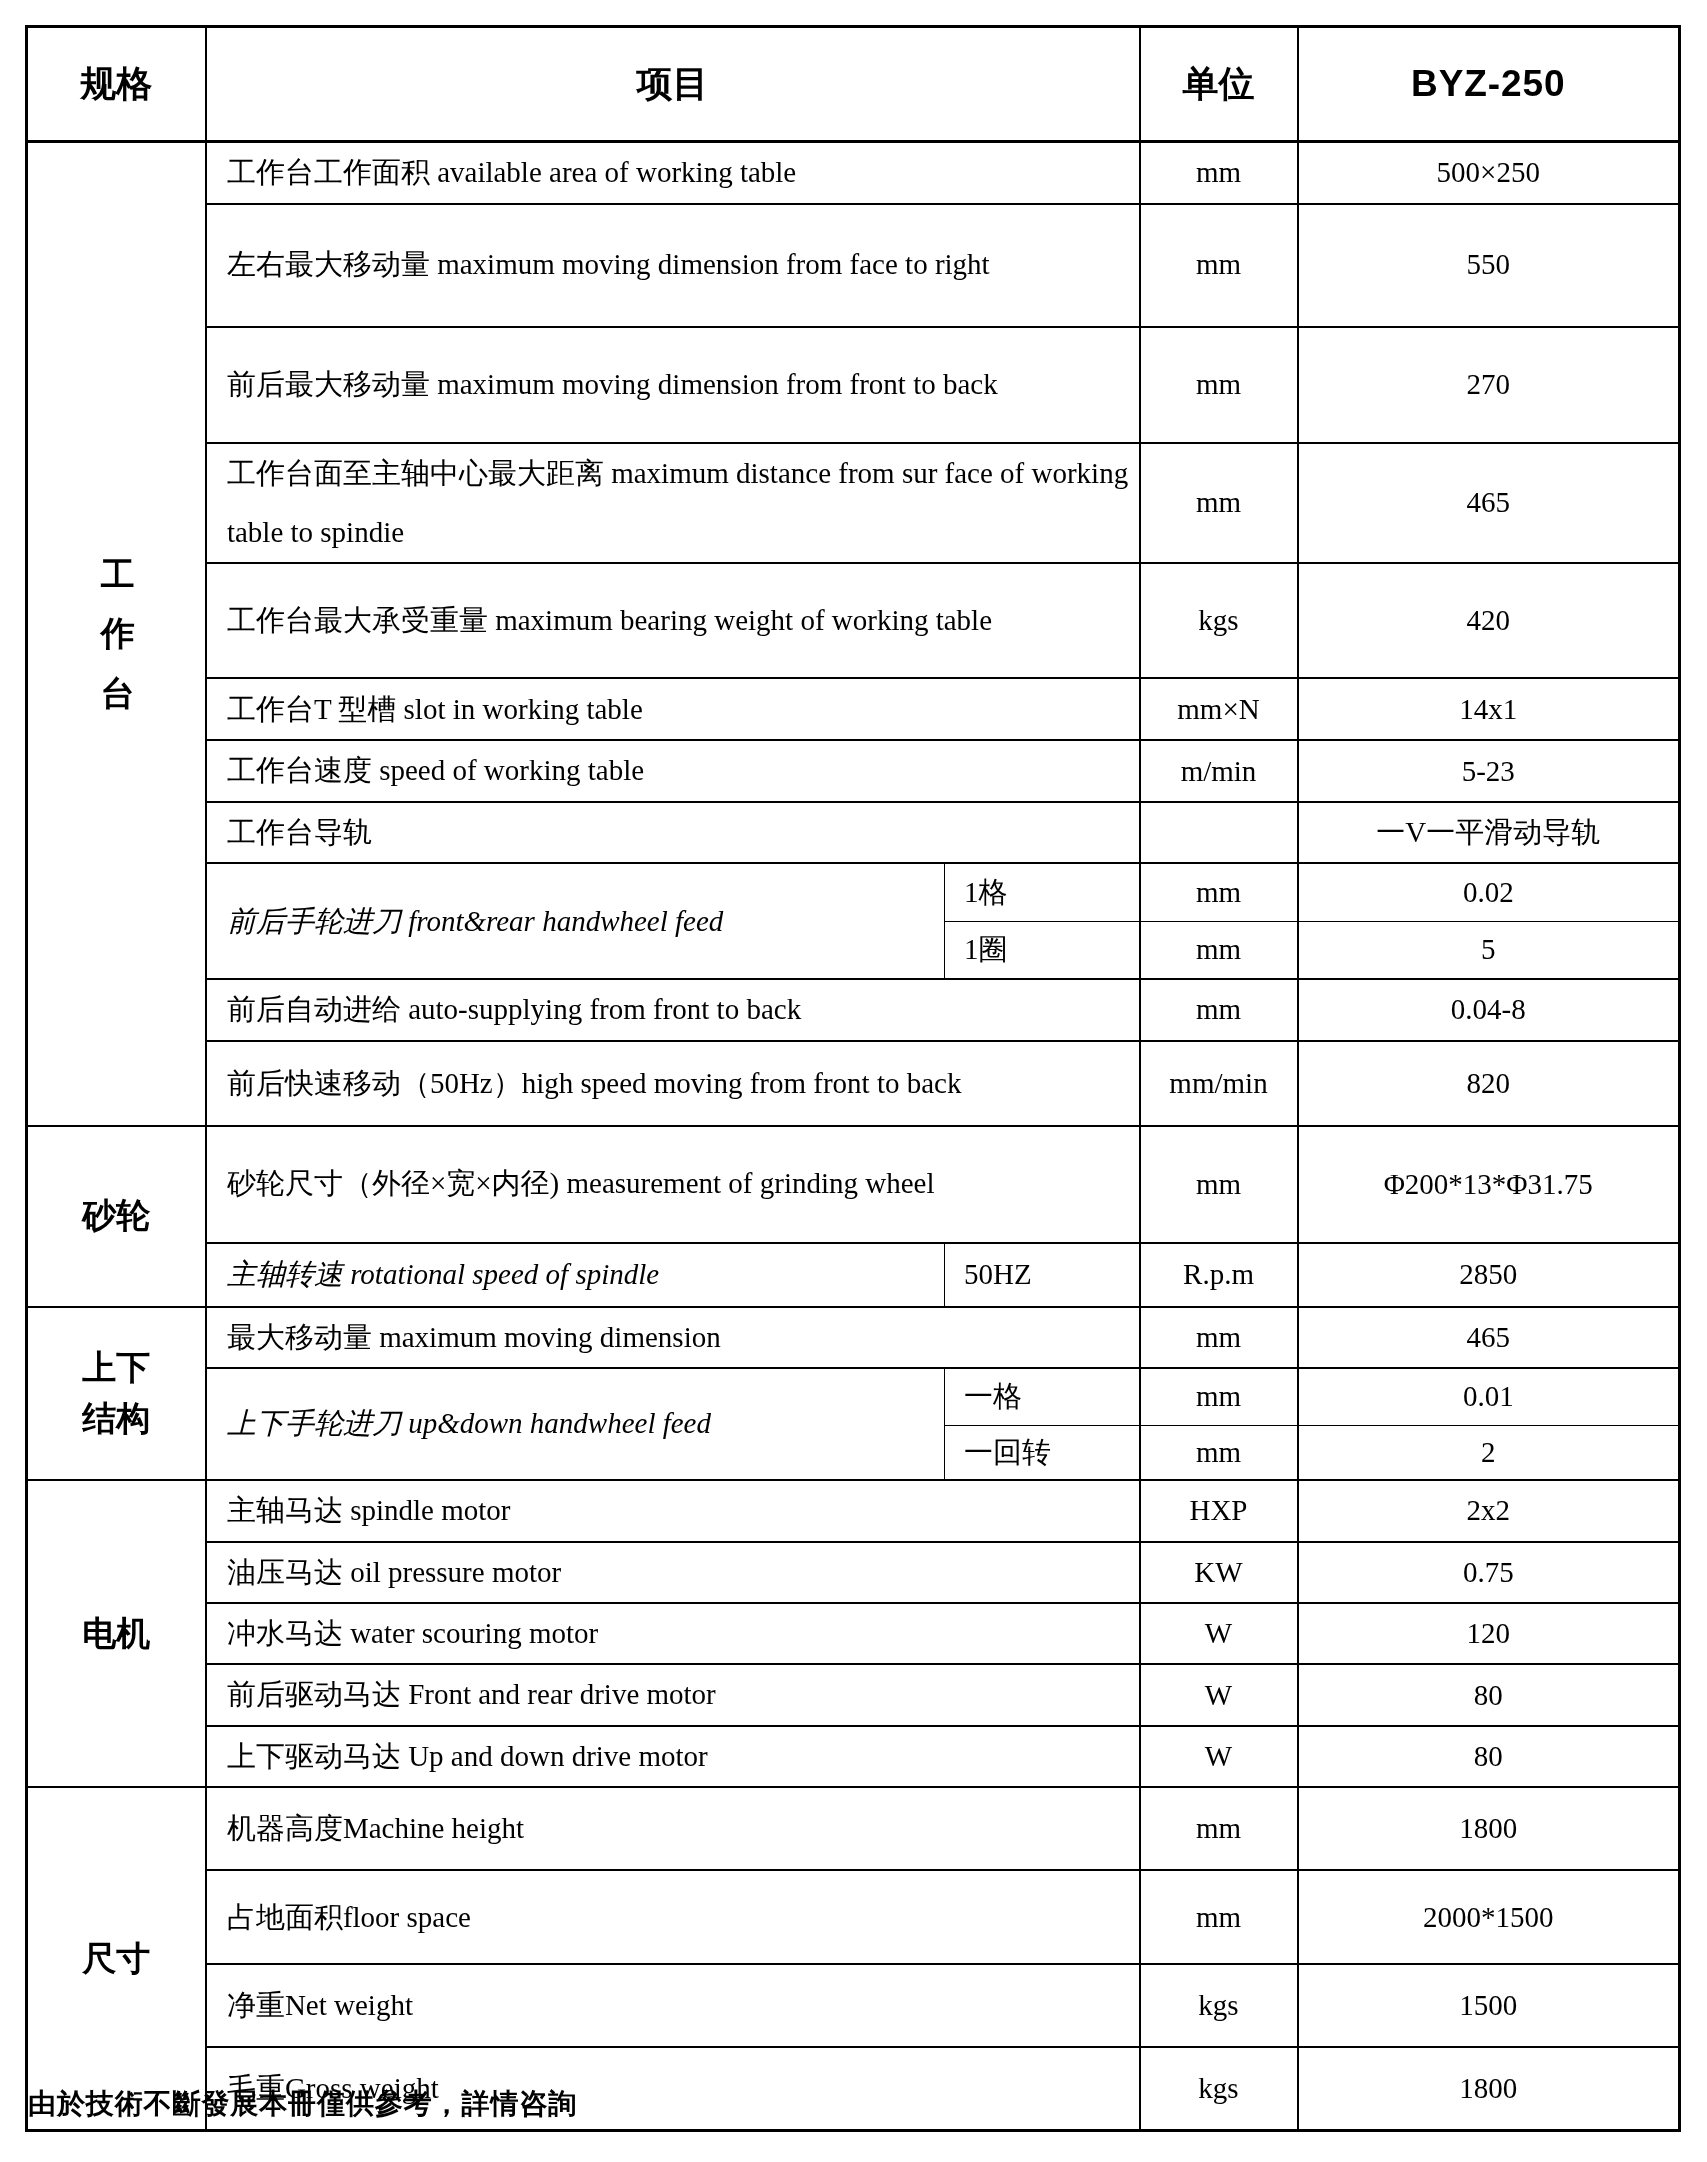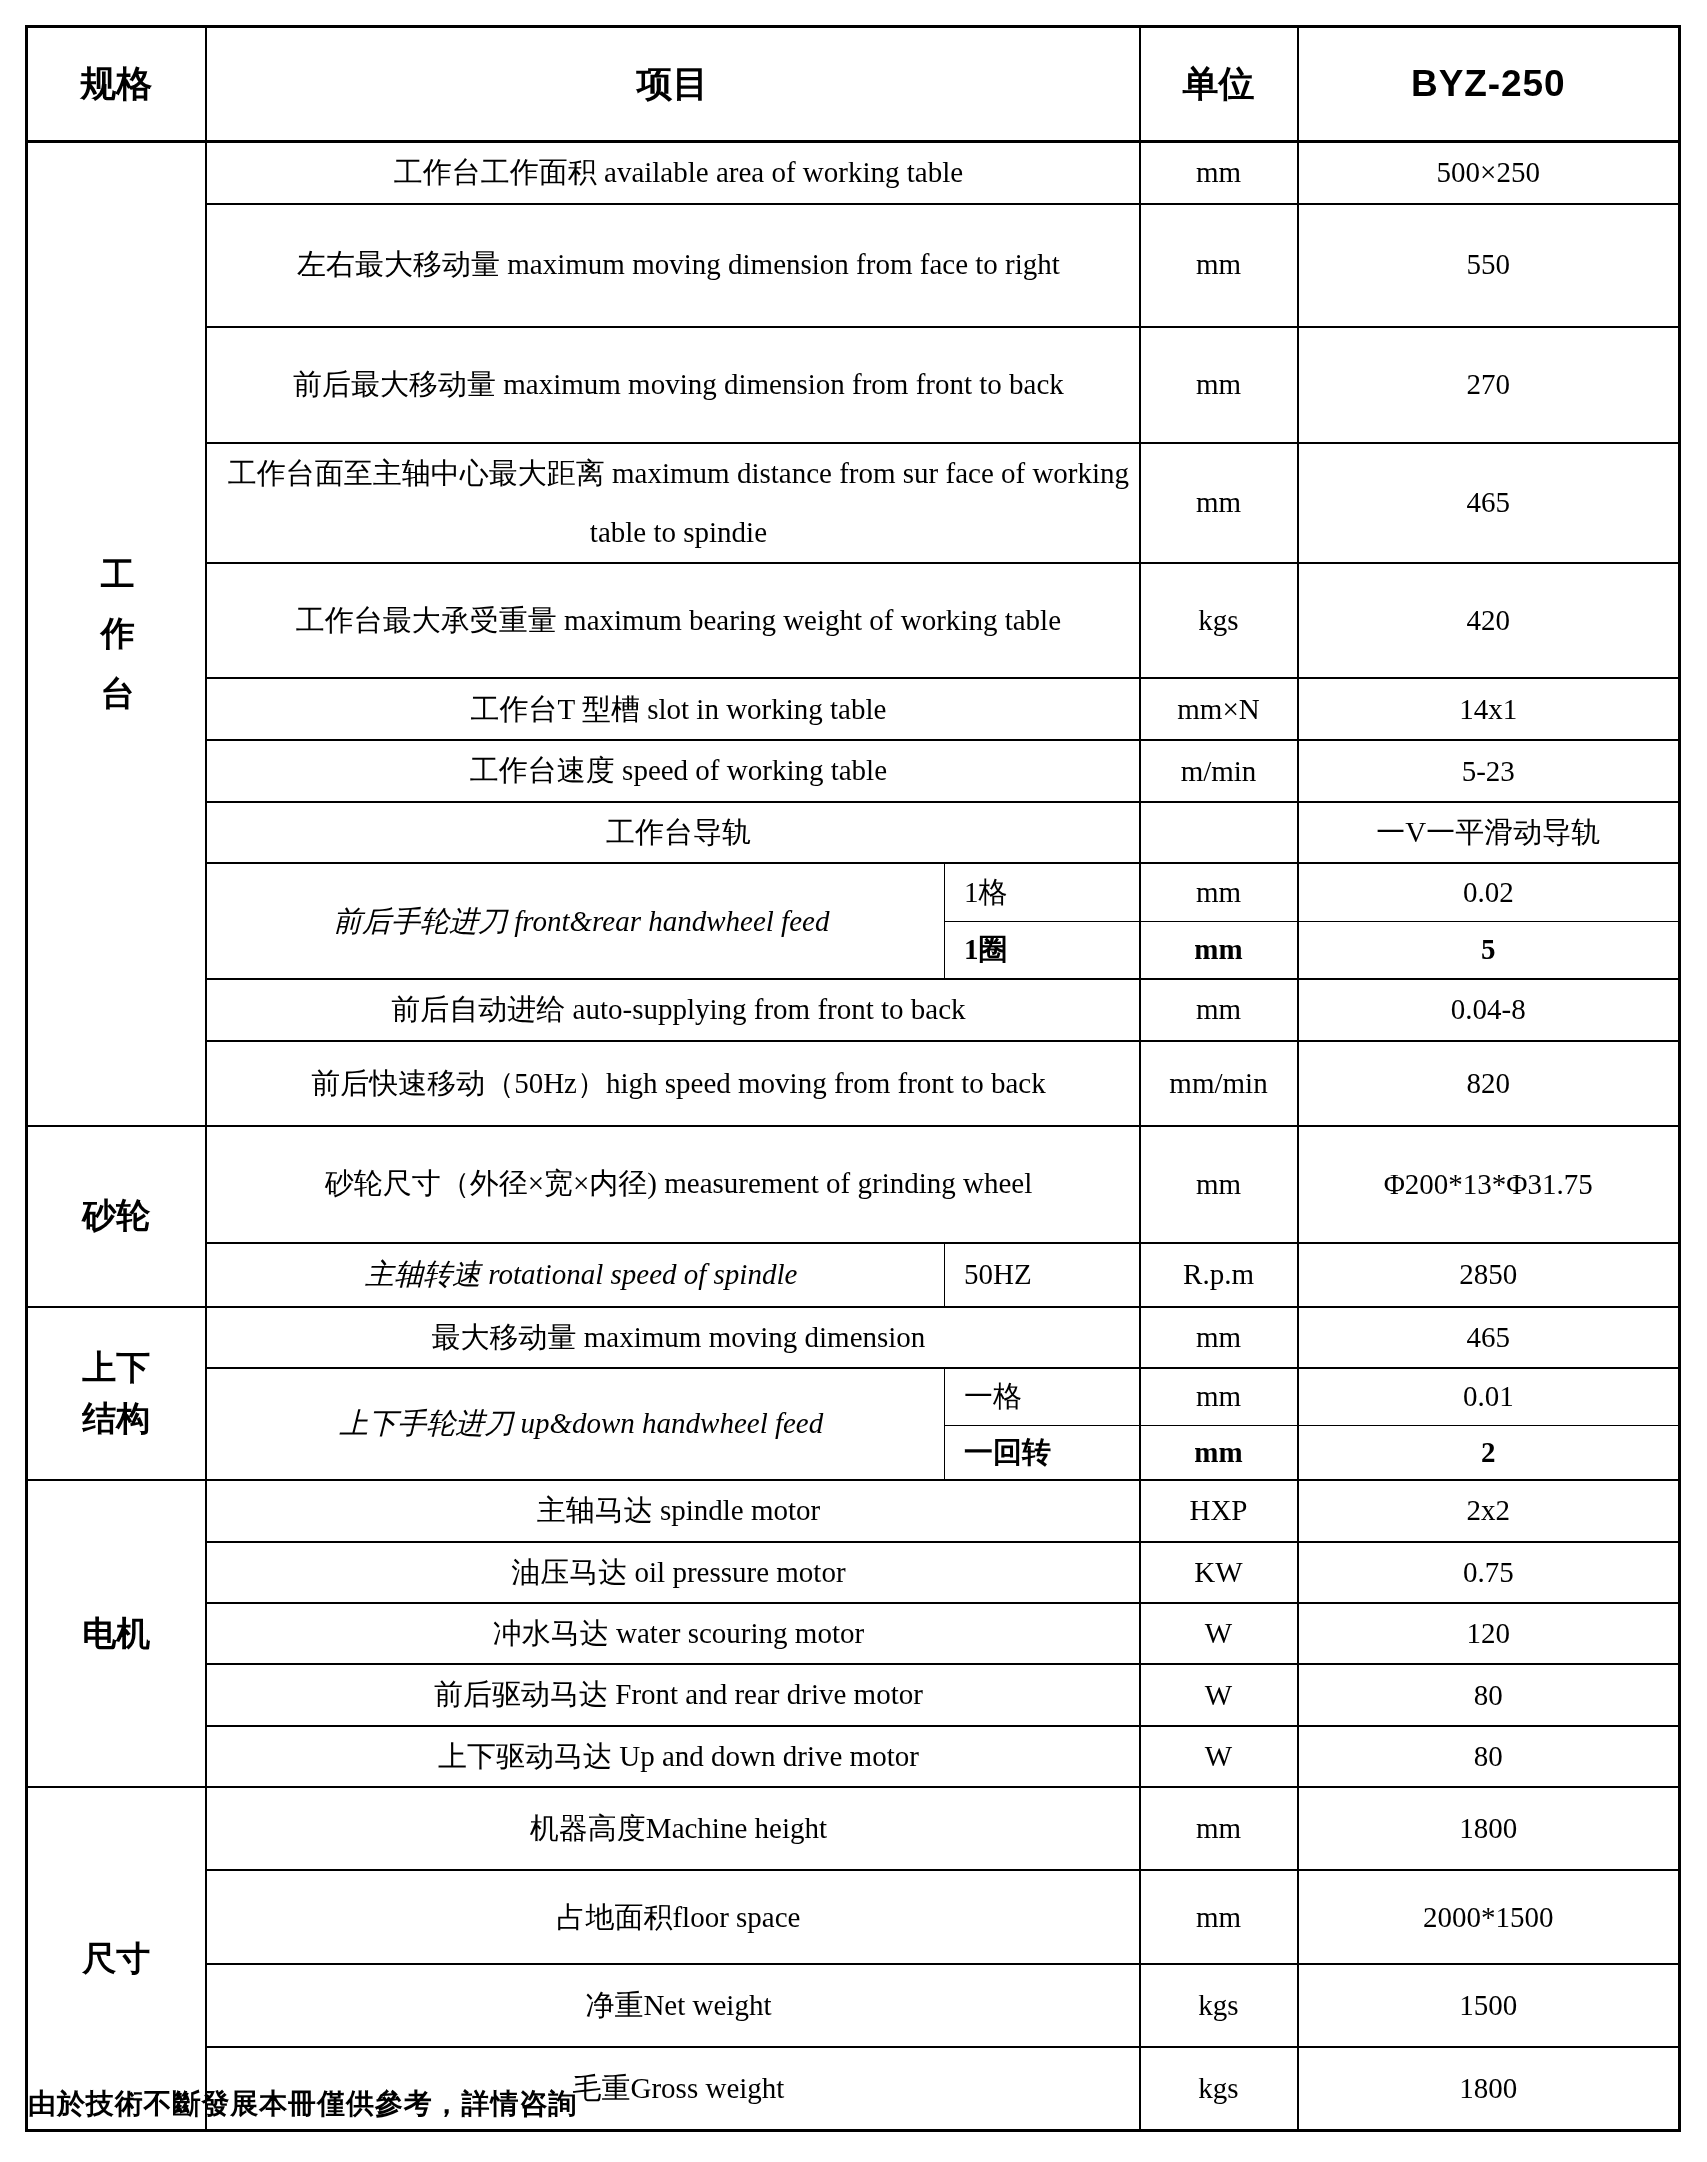--- a/index.html
+++ b/index.html
@@ -15,29 +15,29 @@
             font-size:36px;text-align:center;border-bottom-width:3.4px;}
   tr.hdr td.model{font-size:37px;letter-spacing:0.9px;text-align:center;}
   
   td.sec{font-family:"Liberation Sans", sans-serif;font-weight:bold;
          font-size:34px;text-align:center;}
   td.sec .stack1{display:inline-block;width:37px;word-break:break-all;
                  line-height:1.75;text-align:right;}
   td.sec .stack2{display:inline-block;width:78px;word-break:break-all;
                  line-height:1.5;text-align:center;}
   
-  td.item{text-align:center;padding-left:20.4px;padding-right:8.5px;line-height:2.05;}
+  td.item{text-align:left;padding-left:20.4px;padding-right:8.5px;line-height:2.05;}
   td.item.tight{line-height:1.6;}
   
   td.subitem{text-align:left;padding-left:19px;}
   
   td.unit,td.val{text-align:center;}
   
   td.thin-b{border-bottom-width:1.7px;}
-  td.thin-t{border-top-width:1.7px;font-weight:bold;}
+  td.thin-t{border-top-width:1.7px;}
   
   td.subdiv-l{border-left-width:1.7px;margin-top:48px;}
   td.subdiv-r{border-right-width:1.7px;font-style:italic;}
   .footer{position:absolute;left:28px;top:2085px;
           font-family:"Liberation Sans", sans-serif;font-weight:bold;
           font-size:28px;letter-spacing:0.9px;}
 </style>
 </head>
 <body>
 

